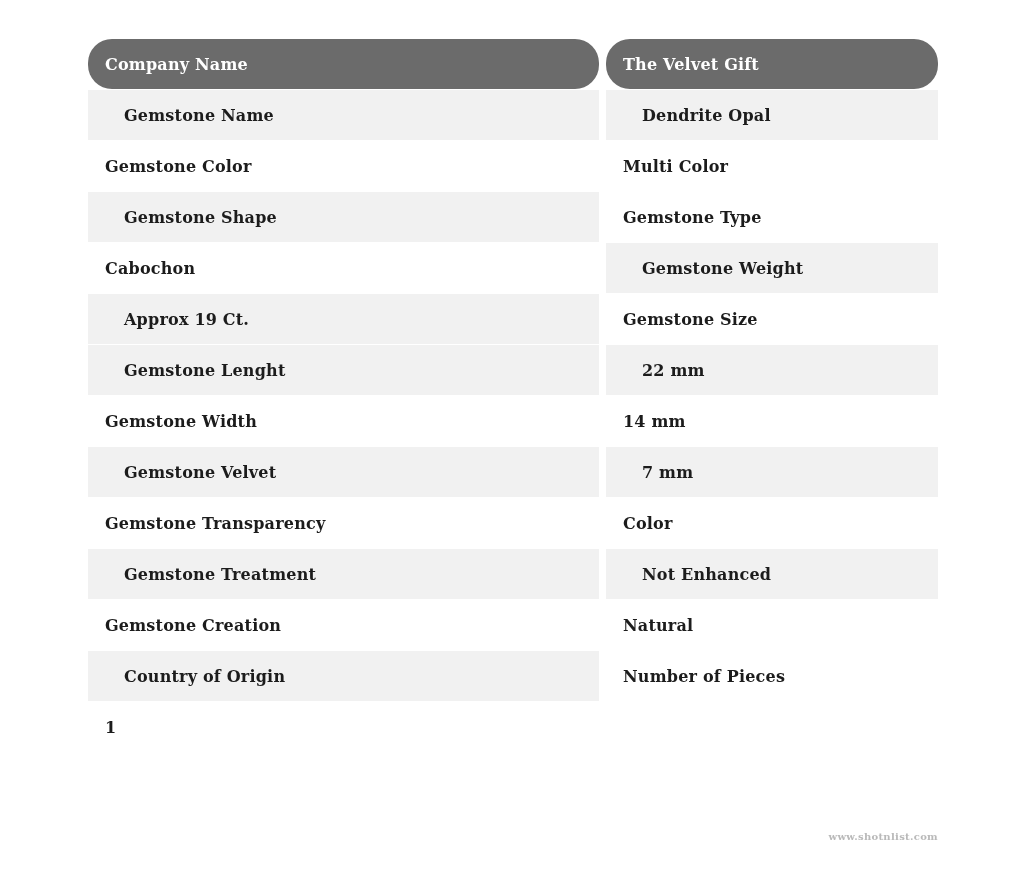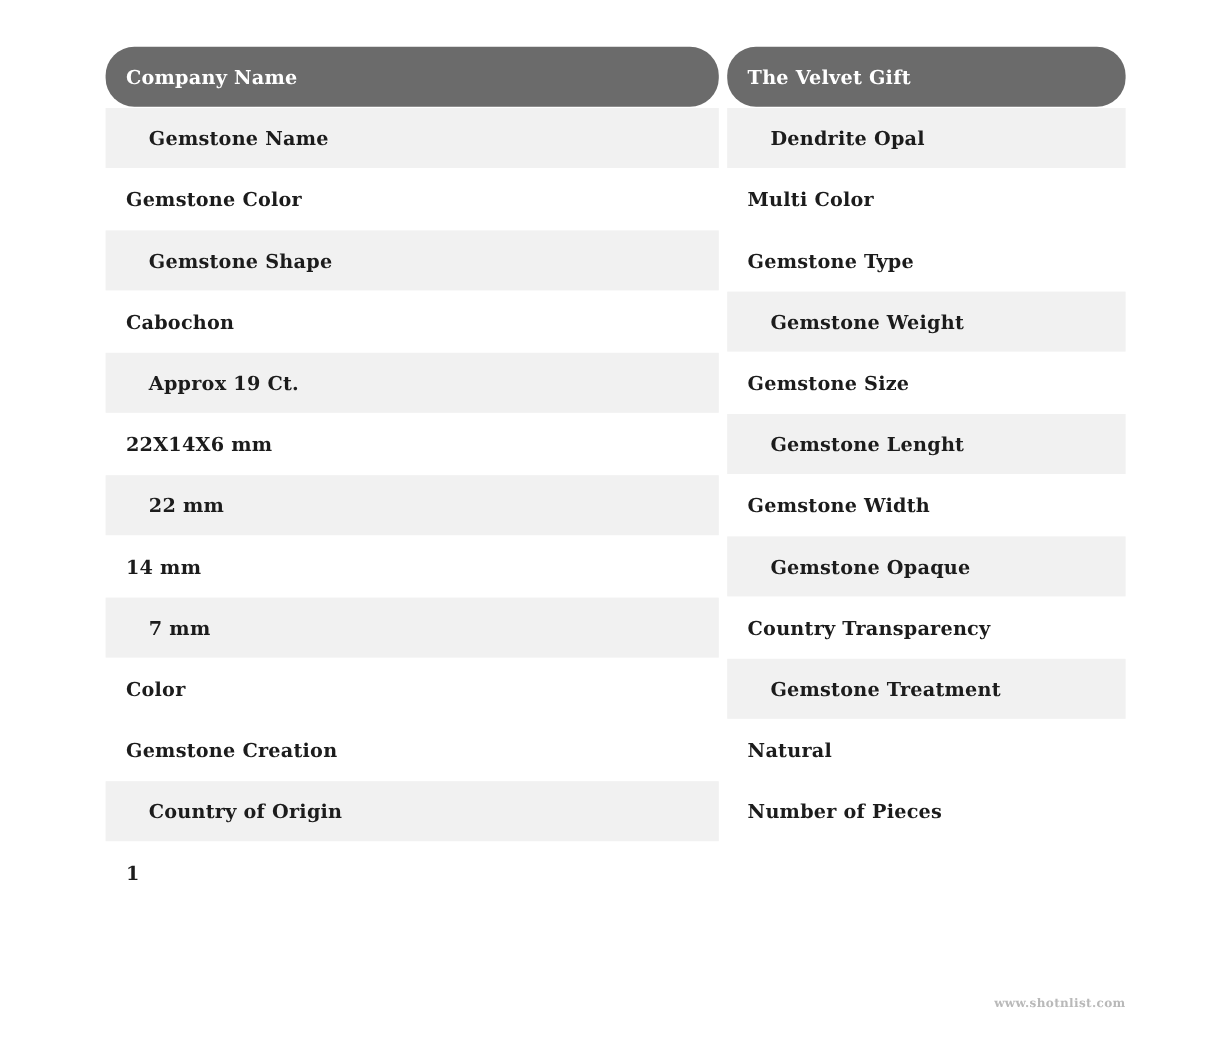--- a/index.html
+++ b/index.html
@@ -78,30 +78,30 @@
   <div class="cell alt">Gemstone Name</div>
       <div class="cell alt">Dendrite Opal</div>
       <div class="cell">Gemstone Color</div>
       <div class="cell">Multi Color</div>
       <div class="cell alt">Gemstone Shape</div>
       <div class="cell">Gemstone Type</div>
       <div class="cell">Cabochon</div>
       <div class="cell alt">Gemstone Weight</div>
       <div class="cell alt">Approx 19 Ct.</div>
       <div class="cell">Gemstone Size</div>
-      <div class="cell">22X14X6 mm</div>
       <div class="cell alt">Gemstone Lenght</div>
       <div class="cell alt">22 mm</div>
       <div class="cell">Gemstone Width</div>
       <div class="cell">14 mm</div>
-      <div class="cell alt">Gemstone Opaque</div>
+      <div class="cell alt">Gemstone Velvet</div>
       <div class="cell alt">7 mm</div>
-      <div class="cell">Country Transparency</div>
+      <div class="cell">Gemstone Transparency</div>
       <div class="cell">Color</div>
       <div class="cell alt">Gemstone Treatment</div>
+      <div class="cell alt">Not Enhanced</div>
       <div class="cell">Gemstone Creation</div>
       <div class="cell">Natural</div>
       <div class="cell alt">Country of Origin</div>
       <div class="cell">Number of Pieces</div>
       <div class="cell">1</div>
     </div>
 
   <div class="watermark">www.shotnlist.com</div>
 
 </div>

